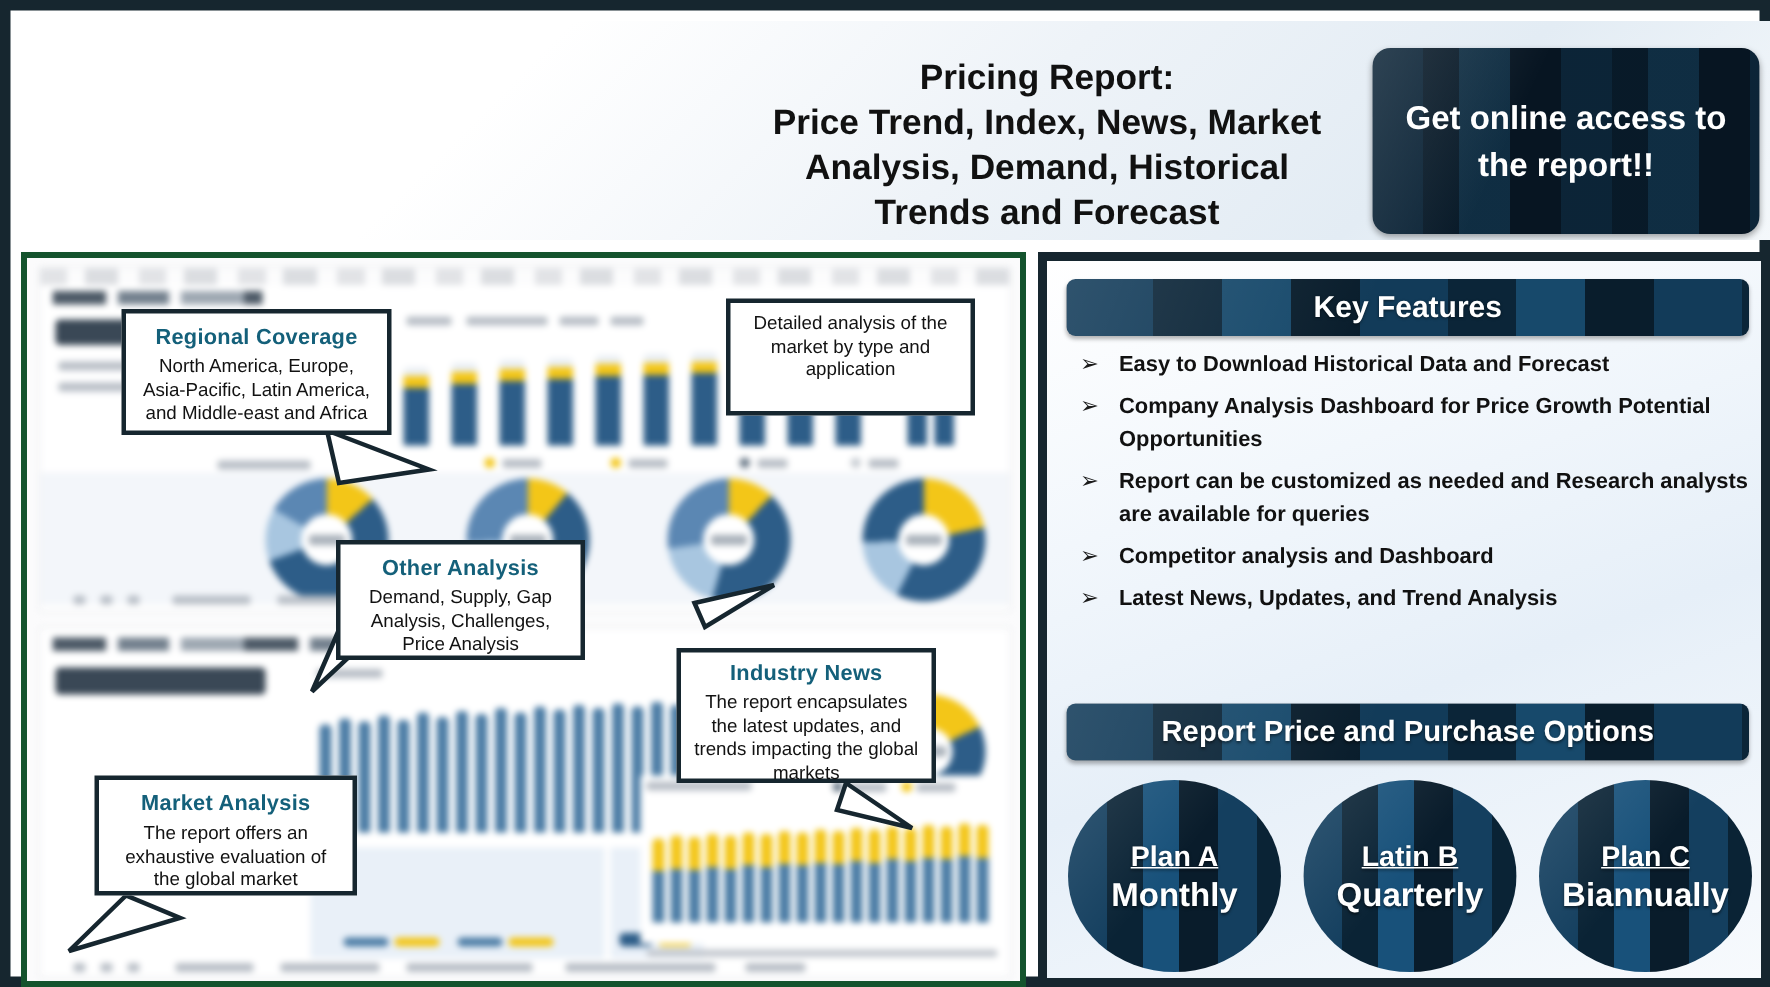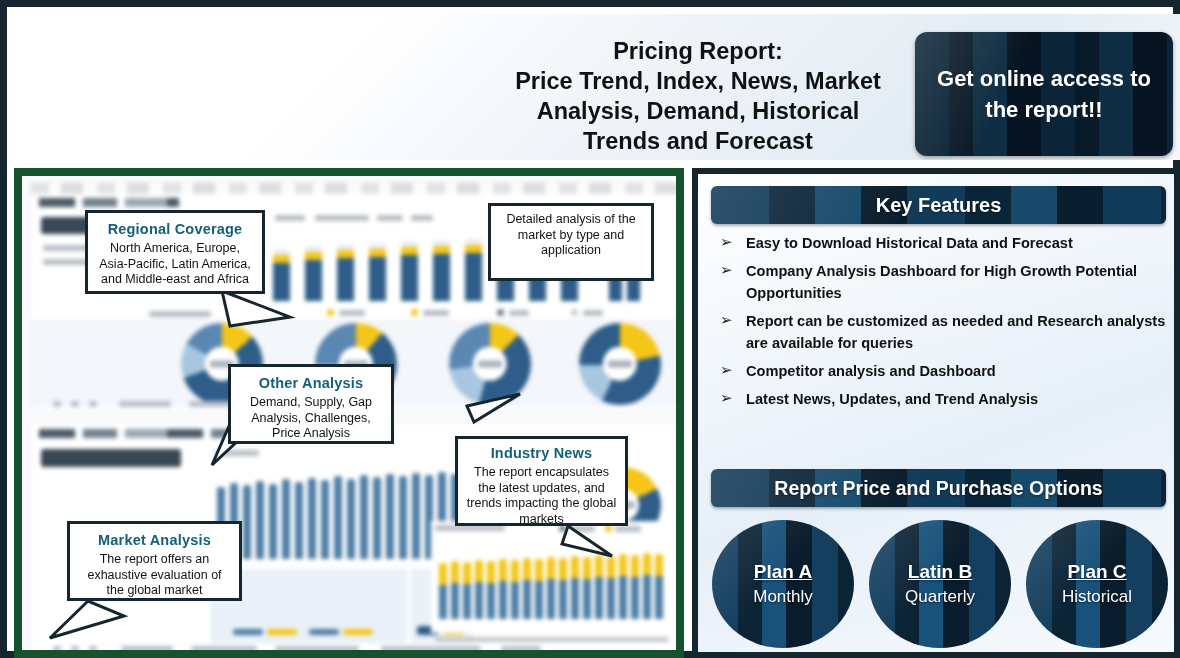--- a/index.html
+++ b/index.html
@@ -65,21 +65,21 @@
       repeating-linear-gradient(0deg,rgba(255,255,255,0.055) 0 26px,rgba(0,0,0,0.07) 26px 52px);
     box-shadow:0 2px 4px rgba(0,0,0,0.35);
     cursor:pointer;
   }
   #cta-button span{display:block;padding:0 18px;}
 
   
   #dash-panel{
     position:absolute;left:7px;top:161px;width:670px;height:490px;
     box-sizing:border-box;
-    border:8px solid #14532d;
+    border:4px solid #14532d;
     background:#a16207;
     overflow:hidden;
   }
   #dash-inner{position:absolute;inset:0;background:#fbfbfc;}
 
   .dash-card{
     position:absolute;background:#ffffff;border:1px solid #e9ebee;
     border-radius:2px;
   }
   .blur{filter:blur(2.1px);}
@@ -175,21 +175,21 @@
     display:flex;flex-direction:column;align-items:center;justify-content:center;
     color:#ffffff;text-shadow:0 1px 2px rgba(0,0,0,.55);
     background-color:#0b2437;
     background-image:
       linear-gradient(130deg, rgba(255,255,255,0.13) 0%, rgba(255,255,255,0) 48%),
       repeating-linear-gradient(90deg,#143f5f 0 26px,#0a2335 26px 50px,#18517a 50px 74px,#091c2b 74px 100px),
       repeating-linear-gradient(0deg,rgba(255,255,255,0.05) 0 20px,rgba(0,0,0,0.09) 20px 40px);
     cursor:pointer;
   }
   .plan .p-name{font-size:19px;font-weight:700;line-height:25px;text-decoration:underline;}
-  .plan .p-sub{font-size:17px;font-weight:400;line-height:25px;}
+  .plan .p-sub{font-size:22px;font-weight:700;line-height:25px;}
 </style>
 </head>
 <body>
 
 <div id="page">
 
   <div id="header">
 
 
     <div id="cta-button">
@@ -399,21 +399,21 @@
       <span>Key Features</span>
     </div>
 
     <div id="kf-list">
       <div class="kf-item">
         <div class="kf-arrow">➢</div>
         <div class="kf-text">Easy to Download Historical Data and Forecast</div>
       </div>
       <div class="kf-item">
         <div class="kf-arrow">➢</div>
-        <div class="kf-text">Company Analysis Dashboard for High Growth Potential Opportunities</div>
+        <div class="kf-text">Company Analysis Dashboard for Price Growth Potential Opportunities</div>
       </div>
       <div class="kf-item">
         <div class="kf-arrow">➢</div>
         <div class="kf-text">Report can be customized as needed and Research analysts are available for queries</div>
       </div>
       <div class="kf-item">
         <div class="kf-arrow">➢</div>
         <div class="kf-text">Competitor analysis and Dashboard</div>
       </div>
       <div class="kf-item">
@@ -430,18 +430,18 @@
       <div class="plan">
         <div class="p-name">Plan A</div>
         <div class="p-sub">Monthly</div>
       </div>
       <div class="plan">
         <div class="p-name">Latin B</div>
         <div class="p-sub">Quarterly</div>
       </div>
       <div class="plan">
         <div class="p-name">Plan C</div>
-        <div class="p-sub">Historical</div>
+        <div class="p-sub">Biannually</div>
       </div>
     </div>
   </div>
 
 </div>
 
 </body></html>

